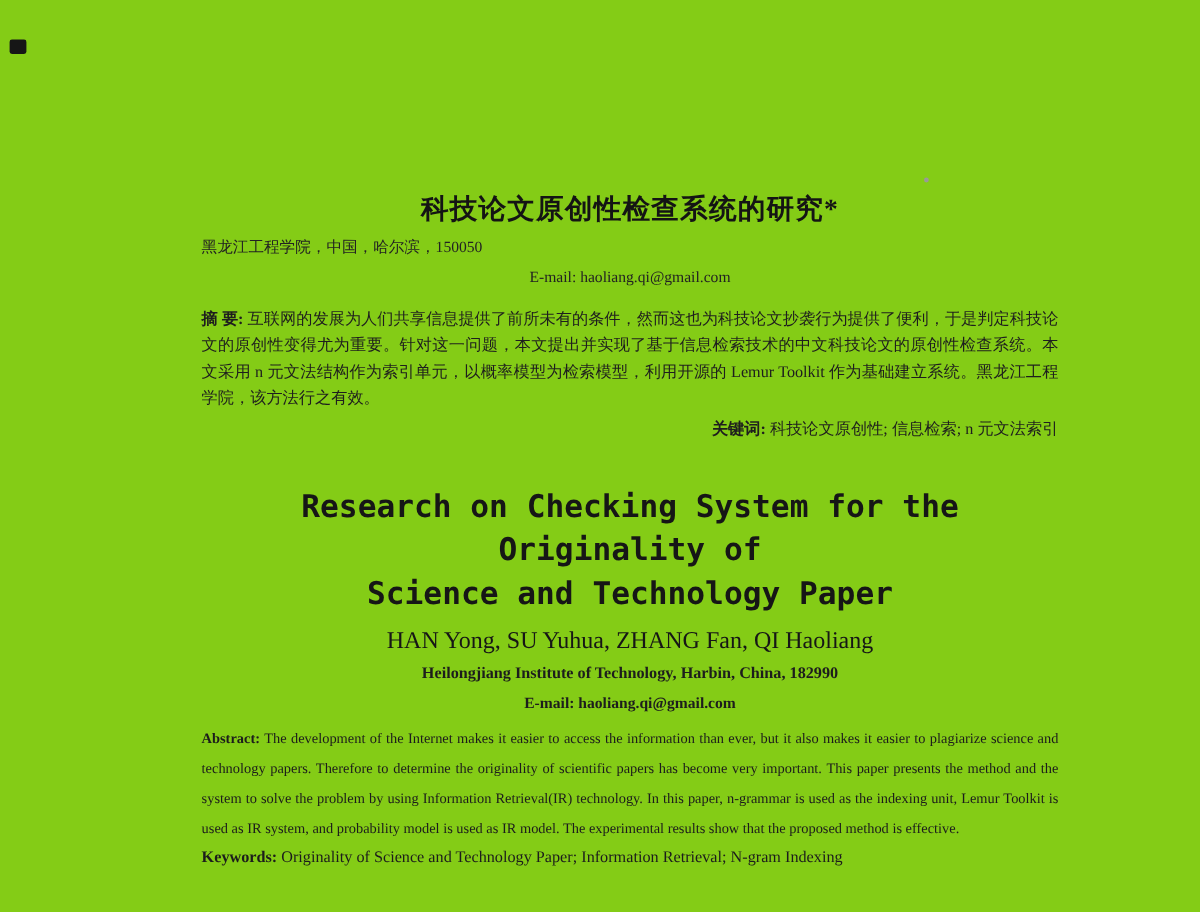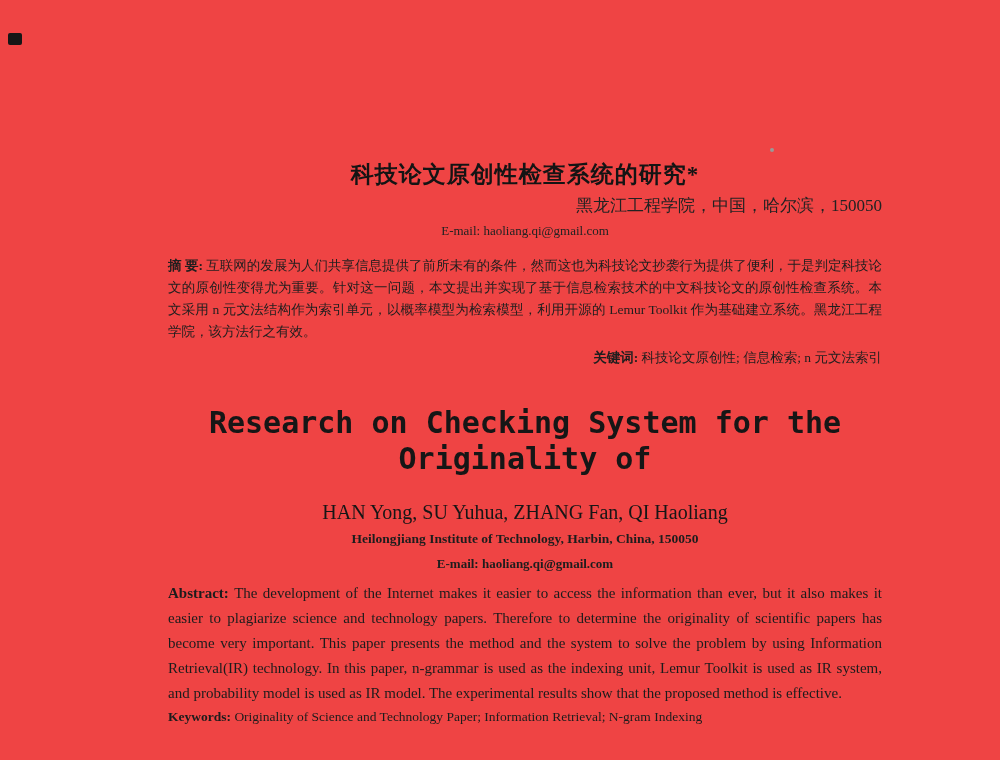--- a/index.html
+++ b/index.html
@@ -4,21 +4,21 @@
 <style>
   html, body { margin: 0; padding: 0; }
   body {
     width: 1000px; height: 760px;
     background: #e9e9e7;
     font-family: "Liberation Serif", serif;
   }
   .page {
     position: relative;
     width: 1000px; height: 760px;
-    background: #ef4444;
+    background: #84cc16;
     overflow: hidden;
     color: #1b1b1b;
   }
   .artifact-square {
     position: absolute; left: 8px; top: 33px;
     width: 14px; height: 12px;
     background: #161616; border-radius: 2px;
   }
   .artifact-dot {
     position: absolute; left: 770px; top: 148px;
@@ -36,62 +36,62 @@
     font-family: "Liberation Serif", serif;
     font-size: 23px; font-weight: bold;
     line-height: 30px; color: #141414;
     letter-spacing: 1px;
   }
   .cn-authors {
     margin-top: 24px; text-align: center;
     font-size: 16px; line-height: 20px; color: #1d1d1d;
   }
   .cn-affiliation {
-    margin-top: 8px; text-align: right;
-    font-size: 17px; line-height: 16px; color: #222;
+    margin-top: 8px; text-align: left;
+    font-size: 13px; line-height: 16px; color: #222;
   }
   .cn-email {
     margin-top: 9px; text-align: center;
     font-size: 13px; line-height: 16px; color: #222;
   }
   .cn-abstract {
     margin: 16px 0 0 0;
     font-size: 13.5px; line-height: 22px;
     text-align: justify; color: #1e1e1e;
   }
   .cn-keywords {
     margin: 4px 0 0 0;
     font-size: 13.5px; line-height: 22px;
     text-align: right; color: #1e1e1e;
   }
   .bold { font-weight: bold; font-family: Liberation Serif, serif; }
   .en-title {
     margin: 36px 0 0 0; text-align: center;
     font-family: "DejaVu Sans Mono", monospace;
-    font-size: 30px; font-weight: bold;
+    font-size: 26px; font-weight: bold;
     line-height: 36px; color: #161616;
   }
   .en-authors {
-    margin-top: 22px; text-align: center;
+    margin-top: 8px; text-align: center;
     font-family: "Liberation Serif", serif;
     font-size: 20px; line-height: 26px; color: #161616;
   }
   .en-affiliation {
     margin-top: 5px; text-align: center;
     font-size: 13.5px; font-weight: bold;
     line-height: 18px; color: #1d1d1d;
   }
   .en-email {
     margin-top: 7px; text-align: center;
     font-size: 13px; font-weight: bold;
     line-height: 17px; color: #1d1d1d;
   }
   .en-abstract {
     margin: 9px 0 0 0;
-    font-size: 15px; line-height: 25px;
+    font-size: 12px; line-height: 25px;
     text-align: justify; color: #1c1c1c;
   }
   .en-keywords {
     margin: 0;
     font-size: 13.5px; line-height: 21px;
     text-align: left; color: #1c1c1c;
   }
 </style>
 </head>
 <body>
@@ -109,25 +109,26 @@
     <div class="cn-affiliation">黑龙江工程学院，中国，哈尔滨，150050</div>
 
     <div class="cn-email">E-mail: haoliang.qi@gmail.com</div>
 
     <p class="cn-abstract"><span class="bold">摘  要: </span><span>互联网的发展为人们共享信息提供了前所未有的条件，然而这也为科技论文抄袭行为提供了便利，于是判定科技论文的原创性变得尤为重要。针对这一问题，本文提出并实现了基于信息检索技术的中文科技论文的原创性检查系统。本文采用 n 元文法结构作为索引单元，以概率模型为检索模型，利用开源的 Lemur Toolkit 作为基础建立系统。黑龙江工程学院，该方法行之有效。</span></p>
 
     <p class="cn-keywords"><span class="bold">关键词: </span><span>科技论文原创性; 信息检索; n 元文法索引</span></p>
 
     <h2 class="en-title">
       <div>Research on Checking System for the Originality of</div>
+      <div>Science and Technology Paper</div>
     </h2>
 
     <div class="en-authors">HAN Yong, SU Yuhua, ZHANG Fan, QI Haoliang</div>
 
-    <div class="en-affiliation">Heilongjiang Institute of Technology, Harbin, China, 150050</div>
+    <div class="en-affiliation">Heilongjiang Institute of Technology, Harbin, China, 182990</div>
 
     <div class="en-email">E-mail: haoliang.qi@gmail.com</div>
 
     <p class="en-abstract"><span class="bold">Abstract: </span><span>The development of the Internet makes it easier to access the information than ever, but it also makes it easier to plagiarize science and technology papers. Therefore to determine the originality of scientific papers has become very important. This paper presents the method and the system to solve the problem by using Information Retrieval(IR) technology. In this paper, n-grammar is used as the indexing unit, Lemur Toolkit is used as IR system, and probability model is used as IR model. The experimental results show that the proposed method is effective.</span></p>
 
     <p class="en-keywords"><span class="bold">Keywords: </span><span>Originality of Science and Technology Paper; Information Retrieval;  N-gram Indexing</span></p>
 
   </div>
 </div>
 

